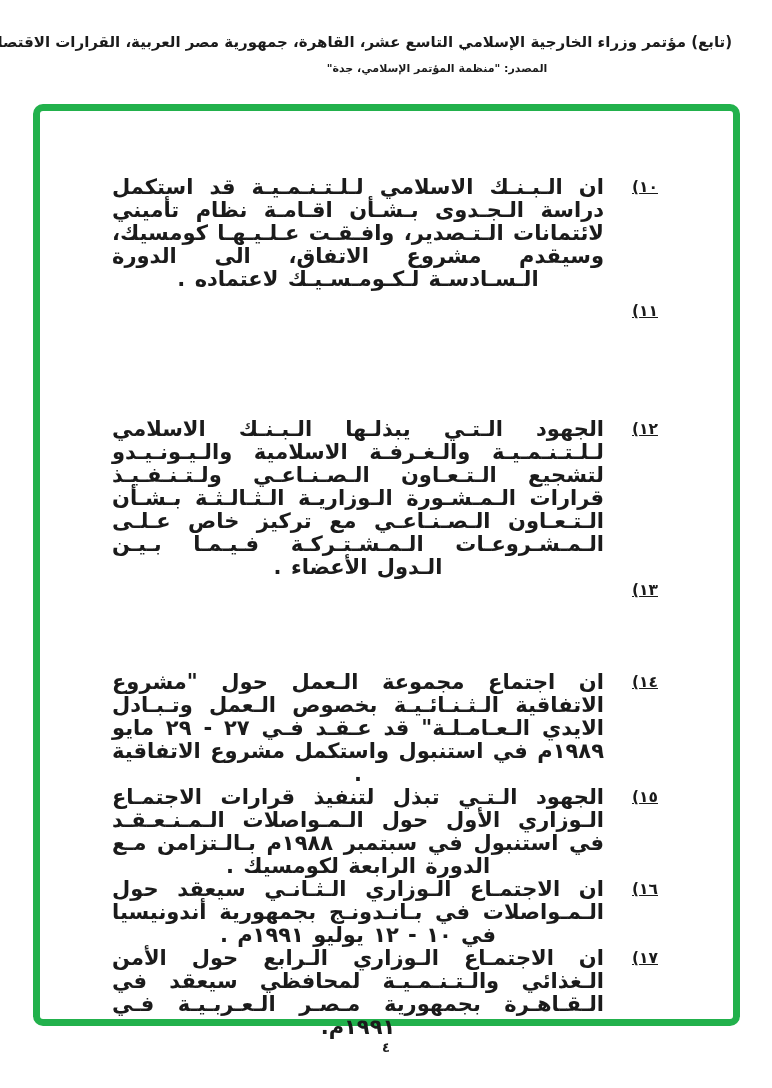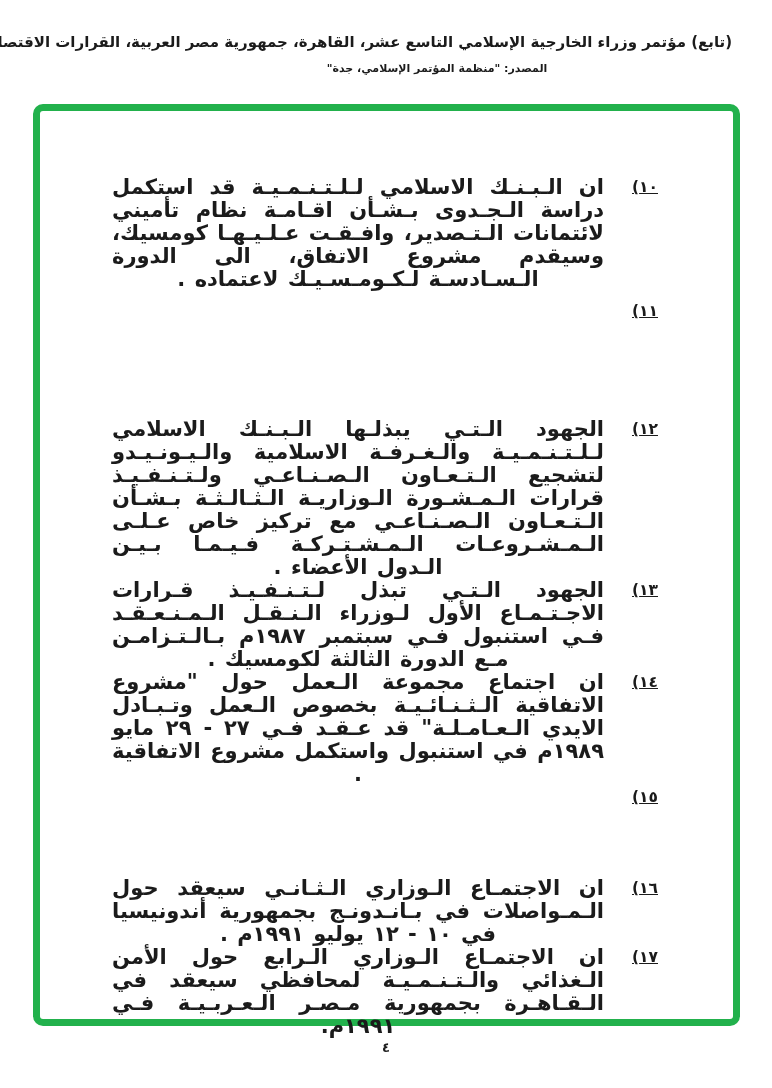--- a/index.html
+++ b/index.html
@@ -99,30 +99,30 @@
     <div class="item-num">(١١</div>
   </div>
 
   <div class="item">
     <div class="item-num">(١٢</div>
     <div class="item-text">الجهود الـتـي يبذلـها الـبـنـك الاسلامي لـلـتـنـمـيـة والـغـرفـة الاسلامية والـيـونـيـدو لتشجيع الـتـعـاون الـصـنـاعـي ولـتـنـفـيـذ قرارات الـمـشـورة الـوزاريـة الـثـالـثـة بـشـأن الـتـعـاون الـصـنـاعـي مع تركيز خاص عـلـى الـمـشـروعـات الـمـشـتـركـة فـيـمـا بـيـن الـدول الأعضاء .</div>
   </div>
 
   <div class="item">
     <div class="item-num">(١٣</div>
-    <div class="item-text">الجهود الـتـي تبذل لـتـنـفـيـذ قـرارات الاجـتـمـاع الأول لـوزراء الـنـقـل الـمـنـعـقـد فـي استنبول فـي سبتمبر ١٩٨٧م بـالـتـزامـن مـع الدورة الثالثة لكومسيك .</div>
   </div>
 
   <div class="item">
     <div class="item-num">(١٤</div>
     <div class="item-text">ان اجتماع مجموعة الـعمل حول "مشروع الاتفاقية الـثـنـائـيـة بخصوص الـعمل وتـبـادل الايدي الـعـامـلـة" قد عـقـد فـي ٢٧ - ٢٩ مايو ١٩٨٩م في استنبول واستكمل مشروع الاتفاقية .</div>
   </div>
 
   <div class="item">
     <div class="item-num">(١٥</div>
+    <div class="item-text">الجهود الـتـي تبذل لتنفيذ قرارات الاجتمـاع الـوزاري الأول حول الـمـواصلات الـمـنـعـقـد في استنبول في سبتمبر ١٩٨٨م بـالـتزامن مـع الدورة الرابعة لكومسيك .</div>
   </div>
 
   <div class="item">
     <div class="item-num">(١٦</div>
     <div class="item-text">ان الاجتمـاع الـوزاري الـثـانـي سيعقد حول الـمـواصلات في بـانـدونـج بجمهورية أندونيسيا في ١٠ - ١٢ يوليو ١٩٩١م .</div>
   </div>
 
   <div class="item">
     <div class="item-num">(١٧</div>
     <div class="item-text">ان الاجتمـاع الـوزاري الـرابع حول الأمن الـغذائي والـتـنـمـيـة لمحافظي سيعقد في الـقـاهـرة بجمهورية مـصـر الـعـربـيـة فـي ١٩٩١م.</div>

